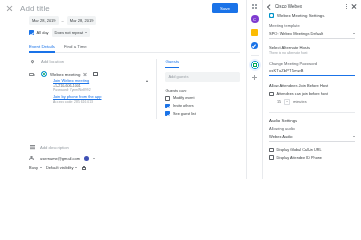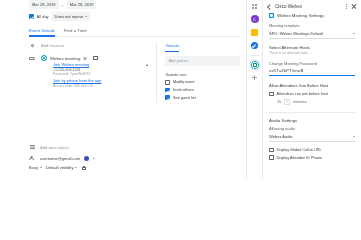--- a/index.html
+++ b/index.html
@@ -164,20 +164,25 @@
   .stepunit{font-size:3.8px;color:#5f6368;}
   .psep{height:0.8px;background:#e8eaed;margin:5px 0 5px 0;}
 </style>
 </head>
 <body>
 
 <div class="app">
 
   <div class="main">
 
+    <div class="topbar">
+      <span class="close-ic"></span>
+      <span class="title">Add title</span>
+      <button class="save-btn">Save</button>
+    </div>
 
     <div class="body">
 
       <div class="daterow">
         <span class="chip">Mar 28, 2019</span>
         <span class="dash">–</span>
         <span class="chip">Mar 28, 2019</span>
       </div>
 
       <div class="allrow">

